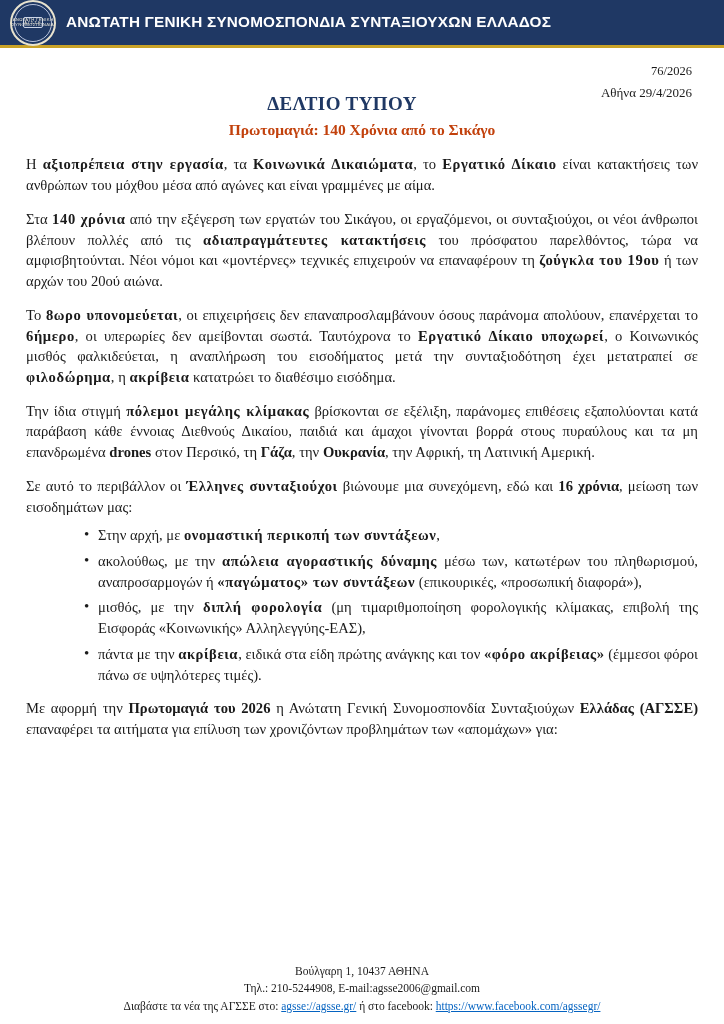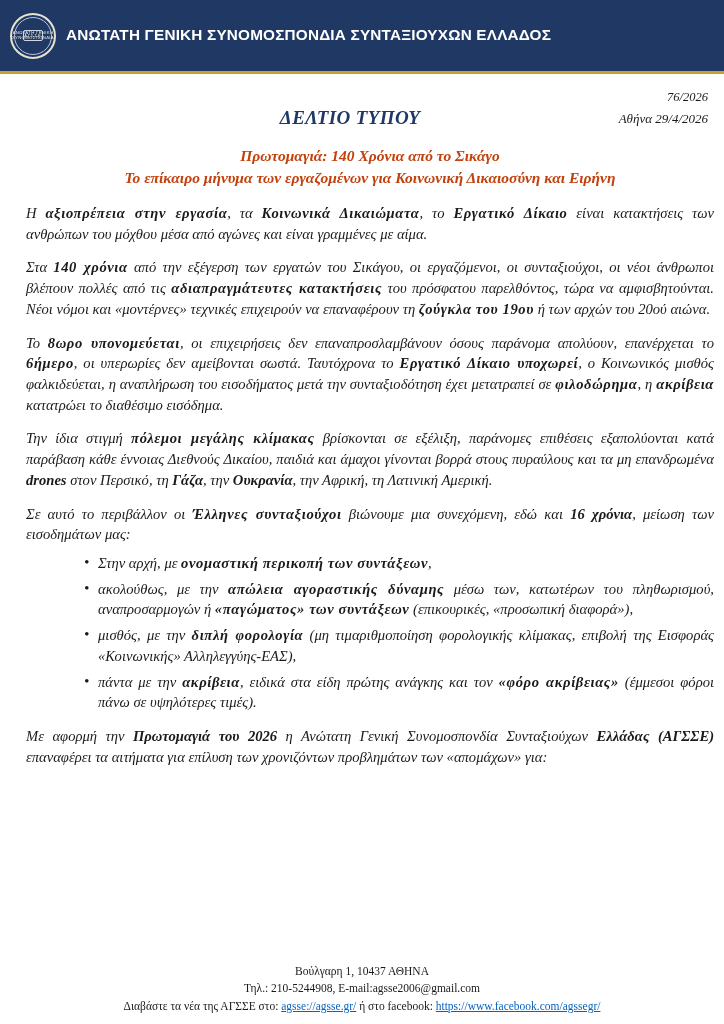--- a/index.html
+++ b/index.html
@@ -13,21 +13,21 @@
     height: 1024px;
     font-family: "Liberation Serif", serif;
     color: #1a1a1a;
     position: relative;
     overflow: hidden;
   }
 
   
   .header {
     background: #1F3864;
-    height: 74px;
+    height: 48px;
     display: flex;
     align-items: center;
     padding: 0 0 0 10px;
     border-bottom: 3px solid #c9a227;
   }
   .logo {
     width: 46px;
     height: 46px;
     border-radius: 50%;
     background: #1F3864;
@@ -74,22 +74,21 @@
     font-family: "Liberation Sans", sans-serif;
     font-weight: bold;
     font-size: 15.3px;
     letter-spacing: .2px;
     line-height: 1.1;
     white-space: nowrap;
   }
 
   
   .page {
-    padding: 10px 10px 0 26px;
-    font-style: italic;
+    padding: 10px 26px 0 26px;
   }
 
   .meta-line {
     text-align: right;
     font-size: 12.5px;
     color: #1a1a1a;
     margin: 6px 6px 0 0;
   }
 
   .title-row {
@@ -99,20 +98,21 @@
     position: relative;
     margin-top: 2px;
     height: 26px;
   }
   .doc-title {
     color: #1F3864;
     font-weight: bold;
     font-size: 19px;
     letter-spacing: .4px;
     margin-left: -40px;
+    margin-top: 12px;
   }
   .date {
     position: absolute;
     right: 6px;
     top: 4px;
     font-size: 13px;
   }
 
   .headline {
     text-align: center;
@@ -186,21 +186,20 @@
 
   <div class="meta-line">76/2026</div>
 
   <div class="title-row">
     <div class="doc-title">ΔΕΛΤΙΟ ΤΥΠΟΥ</div>
     <div class="date">Αθήνα 29/4/2026</div>
   </div>
 
   <div class="headline">
     <div>Πρωτομαγιά: 140 Χρόνια από το Σικάγο</div>
-    <div class="l2">Το επίκαιρο μήνυμα των εργαζομένων για Κοινωνική Δικαιοσύνη και Ειρήνη</div>
   </div>
 
   <p class="body">
     <span>Η </span><b class="sp">αξιοπρέπεια στην εργασία</b><span>, τα </span><b class="sp">Κοινωνικά Δικαιώματα</b><span>, το </span><b class="sp">Εργατικό Δίκαιο</b><span> είναι κατακτήσεις των ανθρώπων του μόχθου μέσα από αγώνες και είναι γραμμένες με αίμα.</span>
   </p>
 
   <p class="body">
     <span>Στα </span><b class="sp">140 χρόνια</b><span> από την εξέγερση των εργατών του Σικάγου, οι εργαζόμενοι, οι συνταξιούχοι, οι νέοι άνθρωποι βλέπουν πολλές από τις </span><b class="sp">αδιαπραγμάτευτες κατακτήσεις</b><span> του πρόσφατου παρελθόντος, τώρα να αμφισβητούνται. Νέοι νόμοι και «μοντέρνες» τεχνικές επιχειρούν να επαναφέρουν τη </span><b class="sp">ζούγκλα του 19ου</b><span> ή των αρχών του 20ού αιώνα.</span>
   </p>
 

